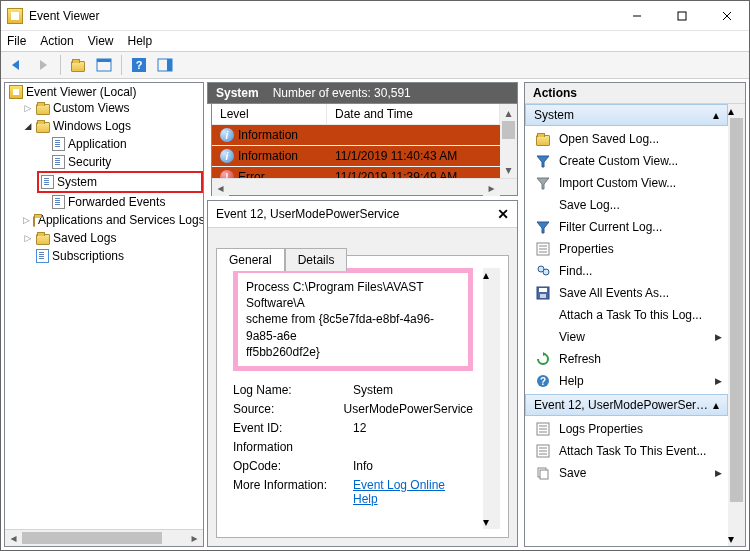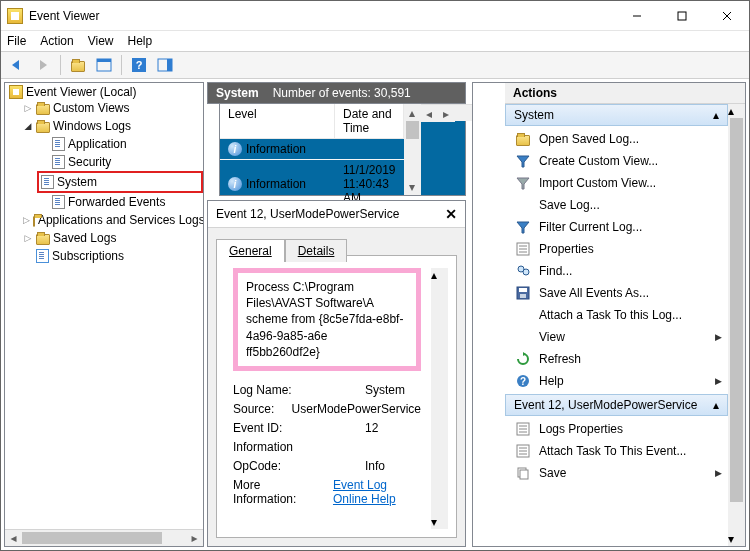--- a/index.html
+++ b/index.html
@@ -19,47 +19,47 @@
   .tree { width:200px; overflow:hidden; position:relative;}
   .tree-body { padding:2px 0; overflow:auto; flex:1;}
   .tree ul { list-style:none; margin:0; padding-left:16px; }
   .tree li { white-space:nowrap; line-height:18px; }
   .tree .row { display:flex; align-items:center; gap:3px; padding:0 2px;}
   .tree .tw { width:10px; color:#888; font-size:9px; text-align:center; cursor:default;}
   .tree .highlight { border:2px solid #e02020; padding:0 14px 0 2px; background:#fff; }
   .center { flex:1; display:flex; flex-direction:column; min-width:0;}
   .c-head { background:#606060; color:#fff; height:22px; display:flex; align-items:center; padding:0 8px; gap:14px; border:1px solid #828790; margin:3px 3px 0 0; }
   .c-head .name { font-weight:bold; }
-  .grid { border:1px solid #828790; border-top:none; margin:0 3px 0 12px; background:#0369a1; height:92px; display:flex; flex-direction:row;}
+  .grid { border:1px solid #828790; border-top:none; margin:0 3px 0 4px; background:#c2410c; height:92px; display:flex; flex-direction:column;}
   .ghead { display:flex; background:#fff; border-bottom:1px solid #e8e8e8;}
   .gcell { padding:3px 8px; border-right:1px solid #e8e8e8;}
   .gc1 { width:115px; flex:none;}
   .gc2 { flex:1; }
   .grow { display:flex; align-items:center; border-bottom:1px solid #f6f6f6;}
   .grow .gcell { display:flex; align-items:center; gap:4px; border:none;}
   .gscroll { display:flex; border-top:1px solid #e0e0e0; height:17px;}
   .gscroll .track{ flex:1; background:#f0f0f0; display:flex; justify-content:flex-end;}
   .gscroll .arrow,.vscroll .arrow{ width:17px; height:17px; background:#f0f0f0; display:flex; align-items:center; justify-content:center; color:#606060;}
   .vscroll-wrap{ display:flex; flex:1; min-height:0;}
   .vscroll{ width:17px; background:#f0f0f0; display:flex; flex-direction:column;}
   .vscroll .thumb{ background:#c2c2c2; margin:0 2px; height:18px;}
   .detail { border:1px solid #828790; margin:4px 3px 3px 0; flex:1; background:#f0f0f0; display:flex; flex-direction:column; min-height:0;}
   .dhdr { display:flex; align-items:center; padding:5px 8px; background:#fff; border-bottom:1px solid #d4d4d4;}
   .dhdr .t { flex:1; }
   .tabs { display:flex; padding:4px 8px 0; gap:0;}
-  .tab { padding:4px 12px; background:#f0f0f0; border:1px solid #b0b0b0; border-bottom:none; position:relative; top:7px;text-decoration:underline;}
+  .tab { padding:4px 12px; background:#f0f0f0; border:1px solid #b0b0b0; border-bottom:none; position:relative; top:16px;}
   .tab.active { background:#fff; z-index:2;}
   .dbody { margin:0 8px 8px; border:1px solid #b0b0b0; background:#fff; flex:1; padding:12px 8px 8px 16px; display:flex; gap:8px; min-height:0;}
   .dcontent{ flex:1; overflow:hidden;}
   .msgbox { border:5px solid #f9a8d4; padding:6px 8px; margin-bottom:12px; line-height:1.35; min-height:56px;white-space:pre-line;}
-  .kv { display:flex; margin:5px 0;gap:12px;}
+  .kv { display:flex; margin:5px 0;}
   .kv .k { width:120px; }
   .kv .v a { color:#0066cc; }
   .dv-scroll{ width:17px; background:#f0f0f0; display:flex; flex-direction:column; margin-left:2px;}
-  .actions { width:274px;padding-left:32px; }
+  .actions { width:222px; }
   .ahead { background:#f0f0f0; padding:3px 8px; font-weight:bold; border-bottom:1px solid #d4d4d4;}
   .asect { background:linear-gradient(#e8f1fb,#cfe3f7); border:1px solid #a8c8e4; padding:3px 8px; display:flex; align-items:center;}
   .asect .t{flex:1;}
   .alist { padding:2px 0; overflow:auto;}
   .aitem { display:flex; align-items:center; gap:8px; padding:3px 6px 3px 10px;}
   .aitem .ic{ width:16px; height:16px; flex:none; display:flex; align-items:center; justify-content:center;}
   .aitem .lab{ flex:1; white-space:nowrap; overflow:hidden; text-overflow:ellipsis;}
   .aitem .arr{ font-size:9px; color:#333;}
   .abody{ flex:1; display:flex; min-height:0;}
   .ainner{ flex:1; overflow:auto;}

